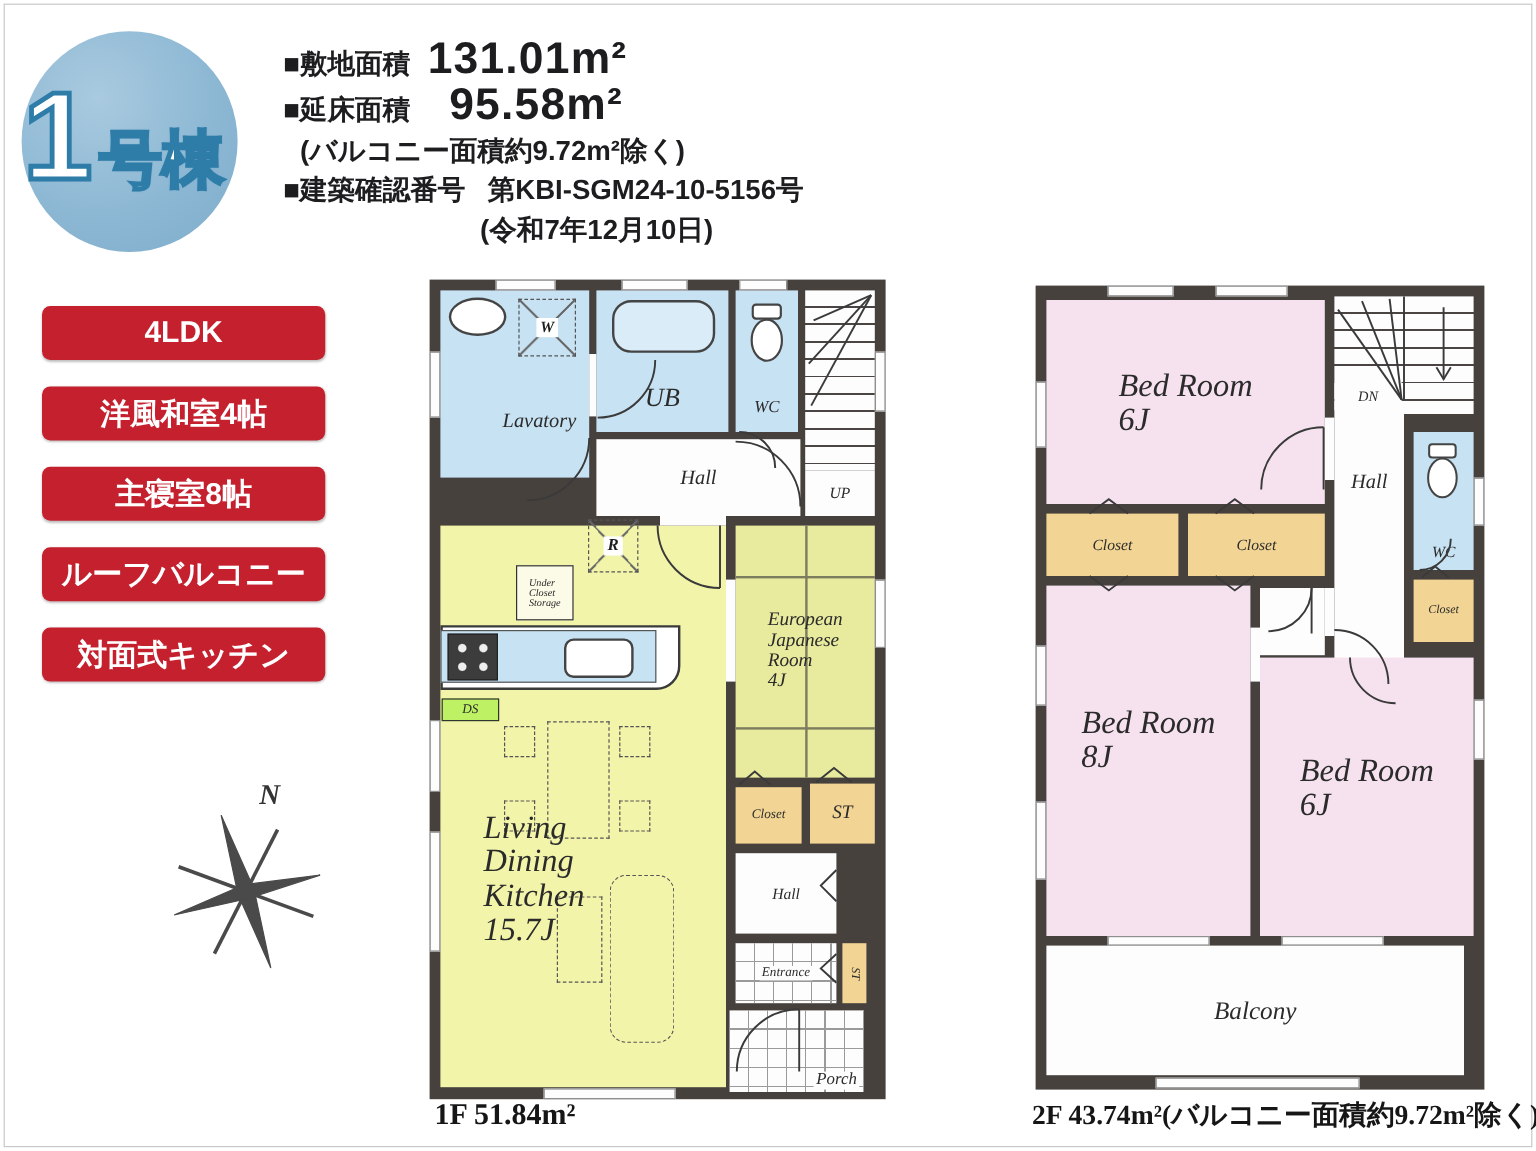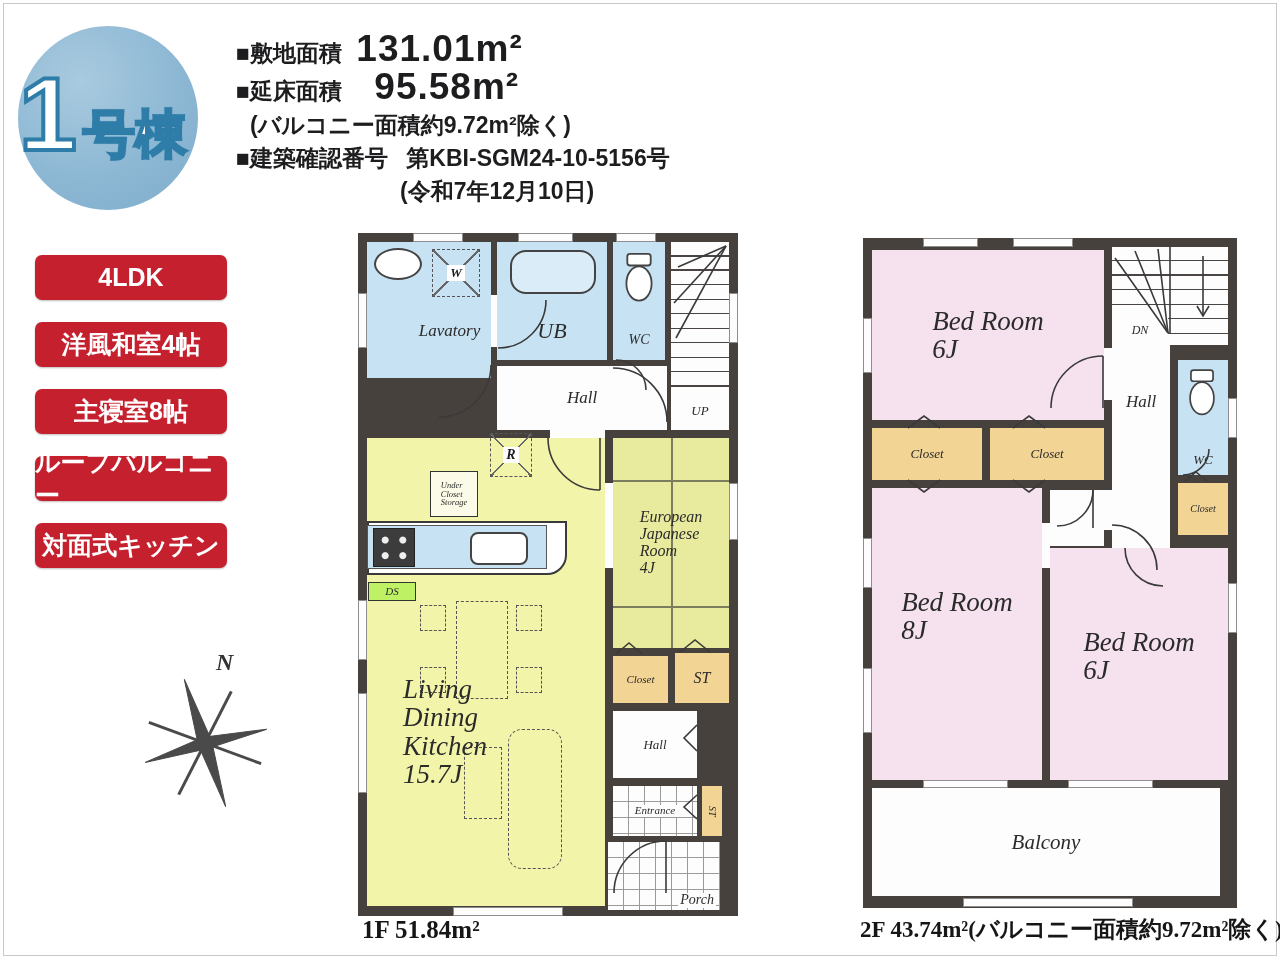--- a/index.html
+++ b/index.html
@@ -16,21 +16,21 @@
   .badge-suffix{font-size:52px;font-weight:800;color:#fff;line-height:1;
              -webkit-text-stroke:2.5px #2e7ca8;text-shadow:0 0 2px #2e7ca8;transform:translate(-2px,16px);}
 
   
   .hline{position:absolute;white-space:nowrap;font-weight:bold;}
   .hlbl{font-size:23px;font-weight:bold;}
   .hval-big{font-size:37px;font-weight:bold;letter-spacing:1px;}
   .hval{font-size:23px;font-weight:bold;}
 
   
-  .feature{position:absolute;left:35px;width:192px;height:45px;background:#c5202e;border-radius:7px;
+  .feature{position:absolute;left:35px;width:236px;height:45px;background:#c5202e;border-radius:7px;
            color:#fff;font-size:25px;font-weight:bold;display:flex;align-items:center;justify-content:center;
            box-shadow:0 1px 2px rgba(0,0,0,.25);}
 
   
   .plan{position:absolute;background:#47413e;}
   .room{position:absolute;display:flex;align-items:center;justify-content:center;flex-direction:column;}
   .blue{background:#c7e2f2;} .yellow{background:#f2f4a9;} .tatami{background:#e8eb9e;}
   .pink{background:#f6e2ee;} .tan{background:#f2d494;} .white{background:#fdfdfd;}
   .rlabel{font-family:"Liberation Serif",serif;font-style:italic;font-weight:normal;color:#2b2b2b;
           line-height:1.05;}
@@ -88,21 +88,21 @@
       <polygon points="85,28 92,95 85,162 78,95"></polygon>
       <polygon points="22,95 85,89 148,101 85,101"></polygon>
       <line x1="38" y1="58" x2="132" y2="132" stroke-width="3"></line>
       <line x1="44" y1="136" x2="126" y2="54" stroke-width="3"></line>
     </g>
     <text x="96" y="22" font-family="Liberation Serif,serif" font-style="italic" font-weight="bold" font-size="24" fill="#333">N</text>
   </svg>
 
   <div class="plan" style="left:358px;top:233px;width:380px;height:683px;">
 
-    <div class="room blue" style="left:9px;top:9px;width:124px;height:136px;justify-content:flex-end;padding-bottom:38px;box-sizing:border-box;padding-left:41px;">
+    <div class="room blue" style="left:9px;top:9px;width:124px;height:156px;justify-content:flex-end;padding-bottom:38px;box-sizing:border-box;padding-left:41px;">
       <span class="rlabel" style="font-size:17px;">Lavatory</span>
     </div>
     <div class="room blue" style="left:139px;top:9px;width:110px;height:118px;justify-content:flex-end;padding-bottom:18px;box-sizing:border-box;">
       <span class="rlabel" style="font-size:22px;">UB</span>
     </div>
     <div class="room blue" style="left:255px;top:9px;width:52px;height:118px;justify-content:flex-end;padding-bottom:12px;box-sizing:border-box;">
       <span class="rlabel" style="font-size:14px;">WC</span>
     </div>
     <div class="room white stairsbg" style="left:313px;top:9px;width:58px;height:150px;"></div>
     <div class="room white" style="left:313px;top:159px;width:58px;height:38px;">

